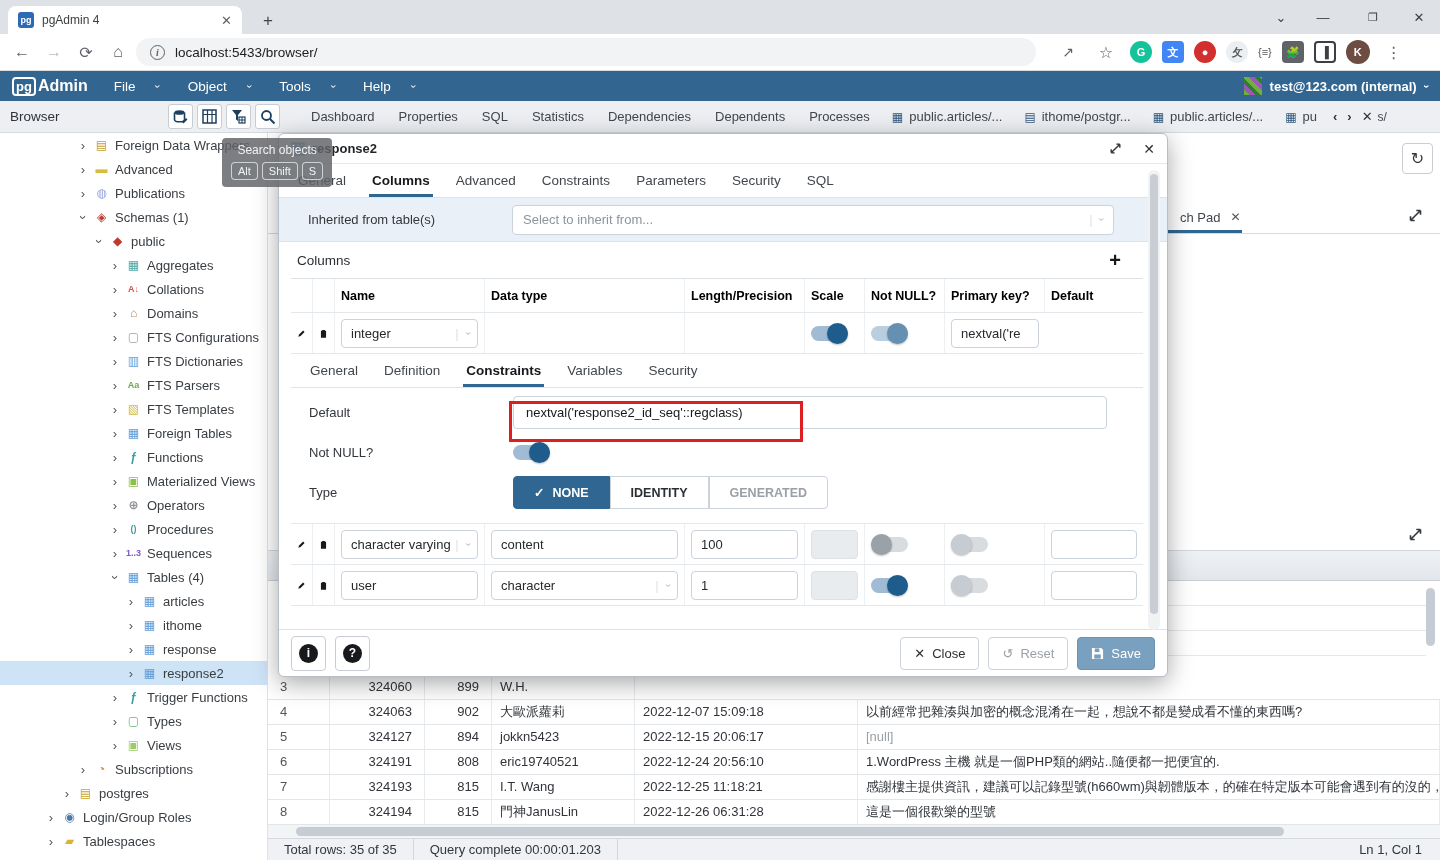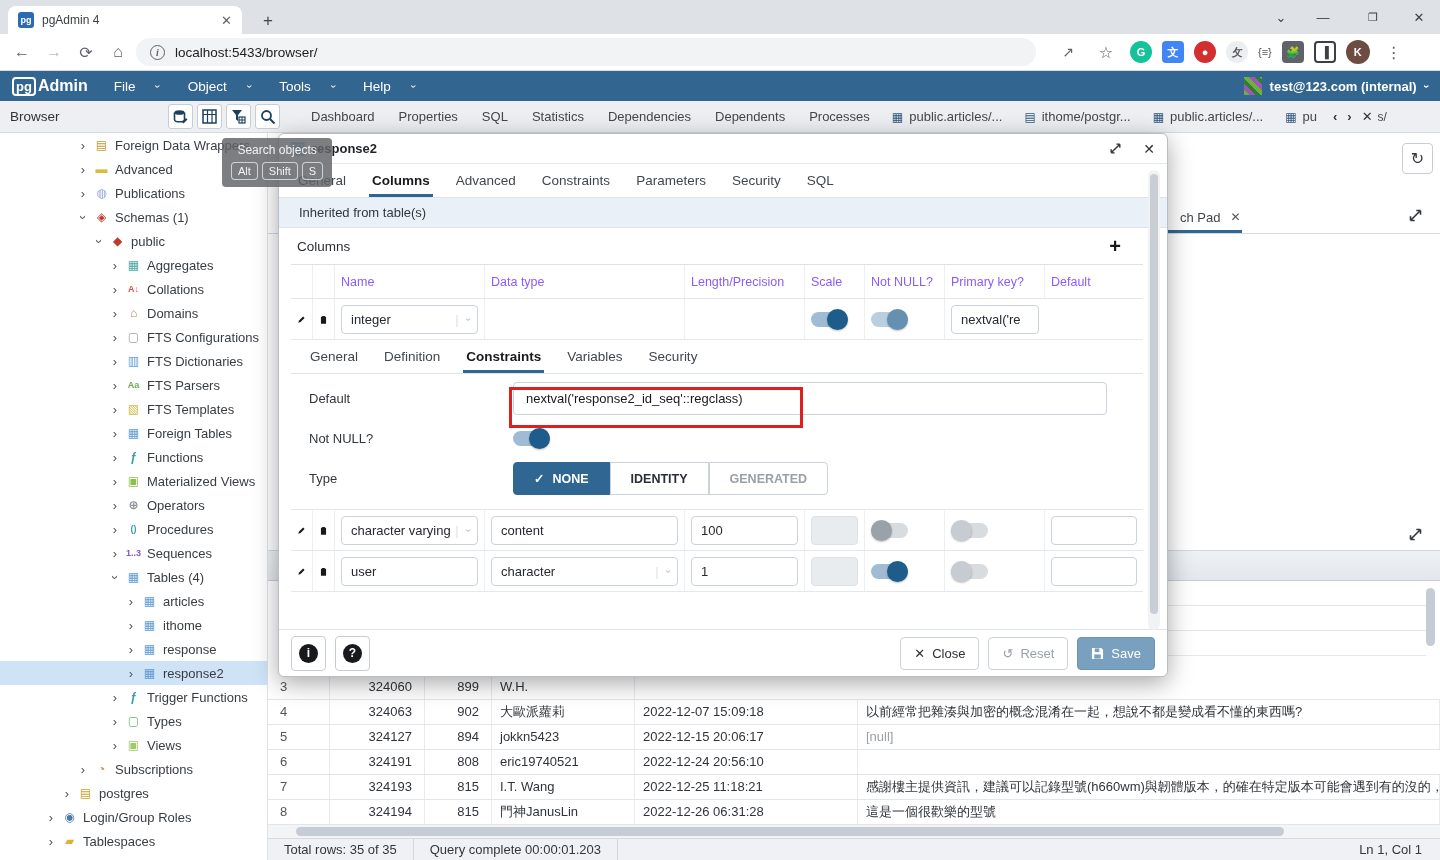--- a/index.html
+++ b/index.html
@@ -81,31 +81,31 @@
   display:flex;align-items:center;justify-content:center;font-size:16px}
 
 #dialog{left:278px;top:133px;width:890px;height:544px;background:#fff;border-radius:6px;z-index:50;
   box-shadow:0 6px 24px rgba(0,0,0,.35);border:1px solid #b8bec5}
 #dhead{height:30px;display:flex;align-items:center;padding:0 12px;gap:7px;font-weight:bold;font-size:13px;color:#1f2327;border-bottom:1px solid #e4e8ec}
 #dhead .hico{margin-left:auto;font-size:14px;color:#2e3338;font-weight:normal}
 #dtabs,#subtabs{display:flex;align-items:center;height:34px;border-bottom:1px solid #dfe3e8;padding:0 6px}
 .dtab{padding:0 13px;height:100%;display:flex;align-items:center;font-size:13.5px;color:#41474d;position:relative}
 .dtab.act{color:#17191c;font-weight:bold}
 .dtab.act::after{content:"";position:absolute;left:10px;right:10px;bottom:0;height:3px;background:#2f6792}
-#inherit{height:30px;background:#eaf0f7;border-bottom:1px solid #dce3ea;display:flex;align-items:center;padding:0 20px}
+#inherit{height:44px;background:#eaf0f7;border-bottom:1px solid #dce3ea;display:flex;align-items:center;padding:0 29px}
 #inherit label{width:204px;color:#32373c}
 .selbox{flex:1;height:30px;background:#fff;border:1px solid #ccd2d9;border-radius:4px;display:flex;
   align-items:center;padding:0 10px;color:#8d949c;margin-right:24px}
 .selbox .dd{margin-left:auto;color:#b6bcc3;display:flex;gap:7px;align-items:center}
 #colsbar{height:36px;display:flex;align-items:center;padding:0 18px;color:#2b2f34;font-size:13.5px}
 #addcol{margin-left:auto;margin-right:28px;font-size:20px;color:#17191c;font-weight:bold}
 #dgrid{margin:0 12px;width:852px;border-top:1px solid #dde2e7}
 .grow{display:grid;grid-template-columns:22px 22px 150px 200px 120px 60px 80px 100px 1fr;
   border-bottom:1px solid #e4e8ec;align-items:center}
-.grow.hdr{height:34px;font-weight:normal;font-size:12.5px;color:#8b5cf6}
+.grow.hdr{height:34px;font-weight:bold;font-size:12.5px;color:#000000}
 .grow:not(.hdr){height:41px}
 .gcell{padding:0 6px;height:100%;display:flex;align-items:center;border-right:1px solid #edf0f3;overflow:hidden}
 .gcell:last-child{border-right:none}
 .tin{width:100%;height:29px;border:1px solid #ccd2d9;border-radius:4px;background:#fff;display:flex;
   align-items:center;padding:0 9px;color:#26292d;white-space:nowrap;overflow:hidden}
 .tin.sel .dd{margin-left:auto;color:#b6bcc3;display:flex;gap:6px}
 .tin.dis{background:#e9ecef;border-color:#dde1e5}
 .tgl{width:37px;height:15px;border-radius:8px;background:#d8dcdf;position:relative;display:inline-block;flex:none}
 .tgl::after{content:"";position:absolute;width:21px;height:21px;border-radius:50%;top:-3px;left:0;background:#9aa2a9;box-shadow:0 1px 2px rgba(0,0,0,.25)}
 .tgl.on{background:#9fbcd4}.tgl.on::after{left:16px;background:#1e5c8c}
@@ -468,20 +468,21 @@
       <span class="dcell">jokkn5423</span>
       <span class="dcell">2022-12-15 20:06:17</span>
       <span class="dcell dnull">[null]</span>
     </div>
     <div class="drow">
       <span class="dcell dnum">6</span>
       <span class="dcell dright">324191</span>
       <span class="dcell dright">808</span>
       <span class="dcell">eric19740521</span>
       <span class="dcell">2022-12-24 20:56:10</span>
+      <span class="dcell">1.WordPress 主機 就是一個PHP類的網站..隨便都一把便宜的.</span>
     </div>
     <div class="drow">
       <span class="dcell dnum">7</span>
       <span class="dcell dright">324193</span>
       <span class="dcell dright">815</span>
       <span class="dcell">I.T. Wang</span>
       <span class="dcell">2022-12-25 11:18:21</span>
       <span class="dcell">感謝樓主提供資訊，建議可以記錄型號(h660wm)與韌體版本，的確在特定版本可能會遇到有的沒的，升</span>
     </div>
     <div class="drow">
@@ -521,20 +522,27 @@
       <div class="dtab">General</div>
       <div class="dtab act">Columns</div>
       <div class="dtab">Advanced</div>
       <div class="dtab">Constraints</div>
       <div class="dtab">Parameters</div>
       <div class="dtab">Security</div>
       <div class="dtab">SQL</div>
     </div>
   <div id="inherit">
     <label>Inherited from table(s)</label>
+    <div class="selbox">
+      <span>Select to inherit from...</span>
+      <span class="dd">
+          <span style="color:#dfe3e8">|</span>
+          <span class="chevdn">›</span>
+        </span>
+    </div>
   </div>
   <div id="colsbar">
     <span>Columns</span>
     <span id="addcol">+</span>
   </div>
   <div id="dgrid">
       <div class="grow hdr">
         <span class="gcell"></span>
         <span class="gcell"></span>
         <span class="gcell">Name</span>

